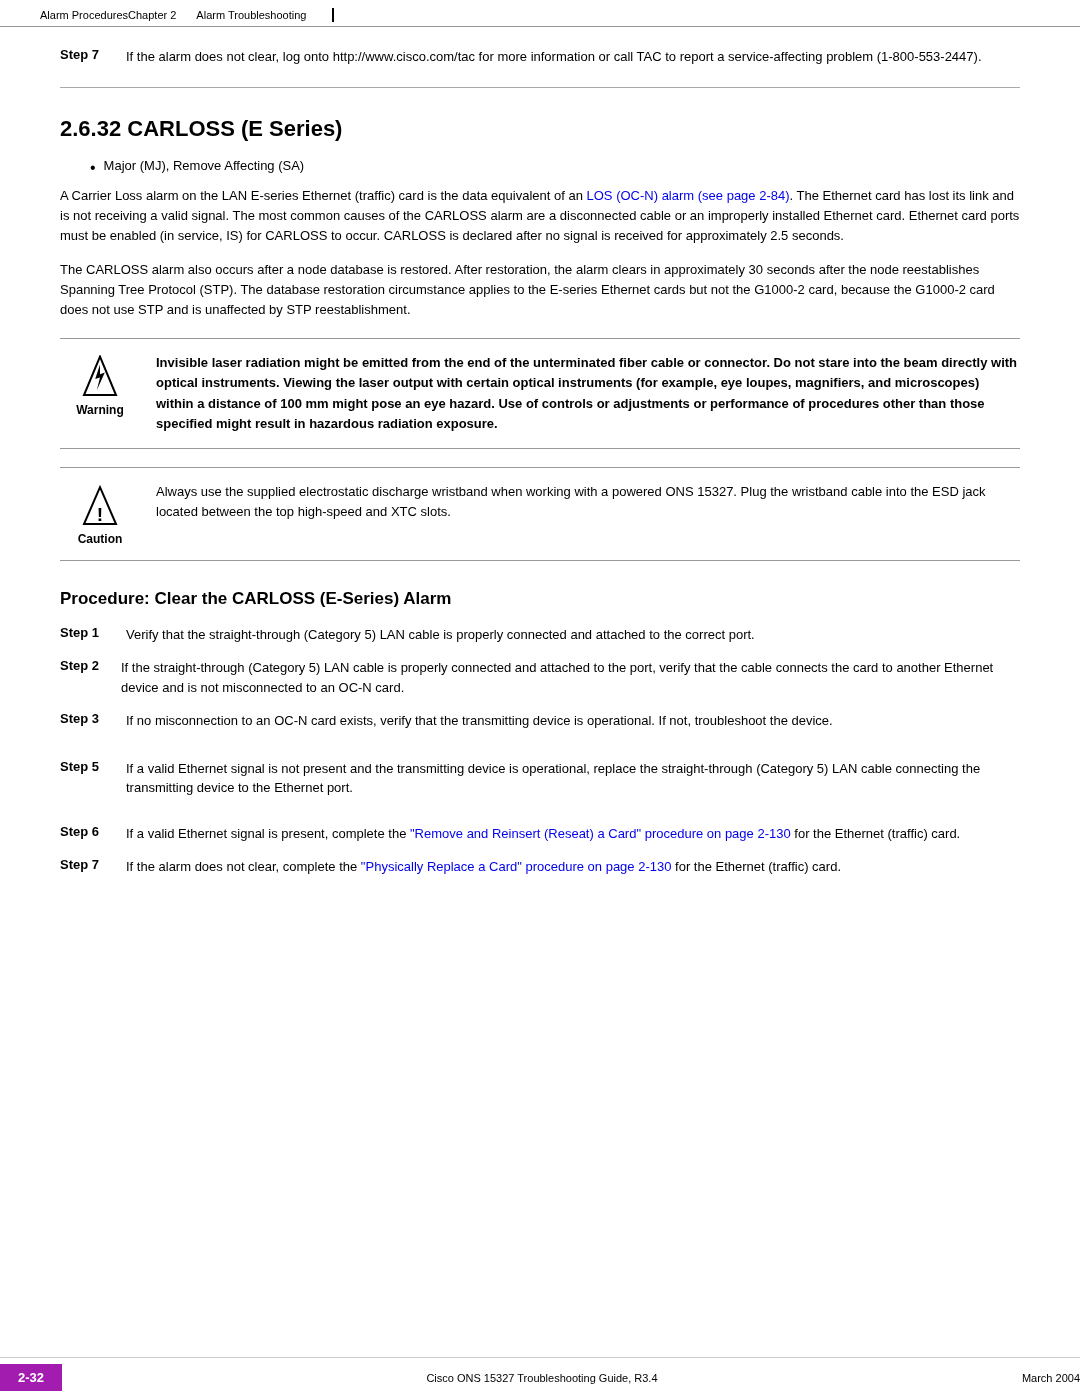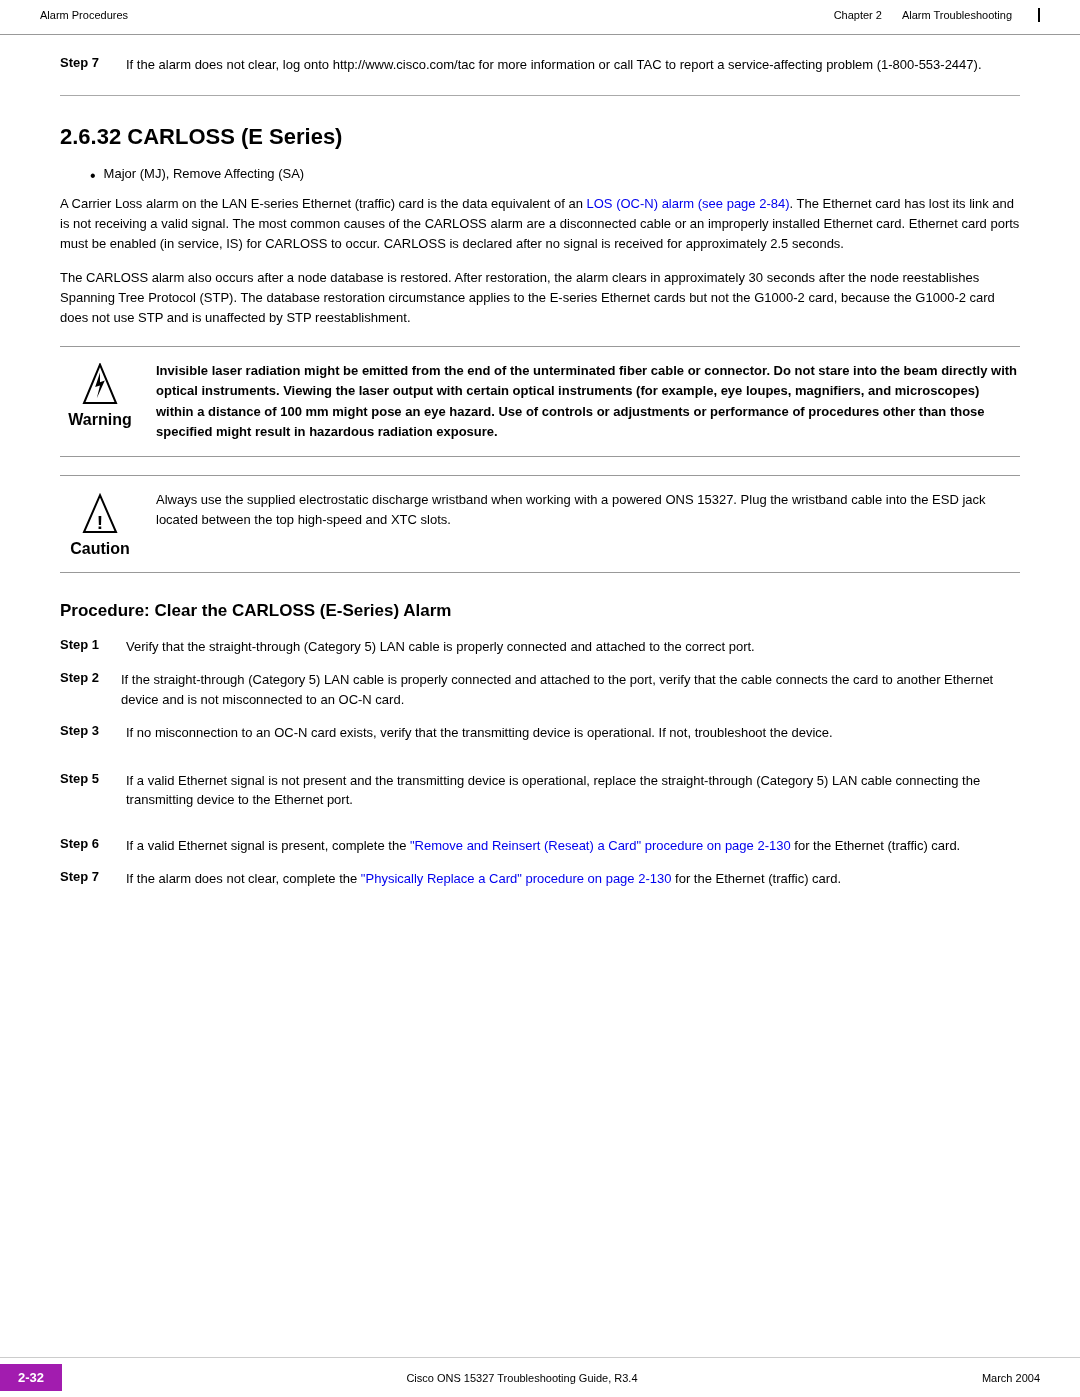--- a/index.html
+++ b/index.html
@@ -9,23 +9,22 @@
       color: #000;
       background: #fff;
       width: 1080px;
       min-height: 1397px;
       position: relative;
     }
 
     
     .page-header {
       display: flex;
-      justify-content: space-between;
-      align-items: center;
-      padding: 8px 40px 12px 40px;
+      align-items: center;
+      padding: 8px 40px 4px 40px;
       border-bottom: 1px solid #999;
       font-size: 11px;
     }
     .header-left { font-size: 11px; }
     .header-right {
       display: flex;
       align-items: center;
       gap: 20px;
       font-size: 11px;
     }
@@ -107,21 +106,21 @@
     }
     .notice-icon-col {
       display: flex;
       flex-direction: column;
       align-items: center;
       min-width: 80px;
       padding-top: 2px;
     }
     .notice-label {
       font-weight: bold;
-      font-size: 16px;
+      font-size: 12px;
       margin-top: 4px;
     }
     .notice-icon-svg {
       width: 44px;
       height: 44px;
     }
     .notice-text {
       font-size: 13px;
       line-height: 1.55;
       flex: 1;
@@ -161,21 +160,20 @@
       font-size: 13px;
       font-weight: bold;
     }
     .footer-center {
       font-size: 11px;
       text-align: center;
       flex: 1;
     }
     .footer-right {
       font-size: 11px;
-      padding-right: 40px;
     }
   </style>
 </head>
 <body>
 
 <div class="page-header">
   <span class="header-left">Alarm Procedures</span>
   <div class="header-right">
     <span>Chapter 2</span>
     <span>Alarm Troubleshooting</span>

